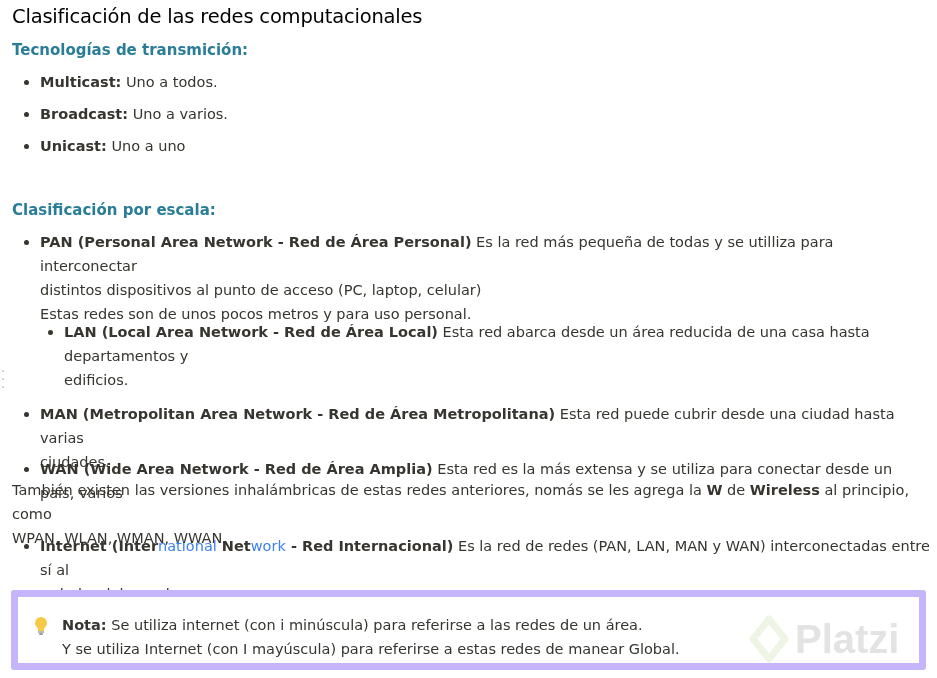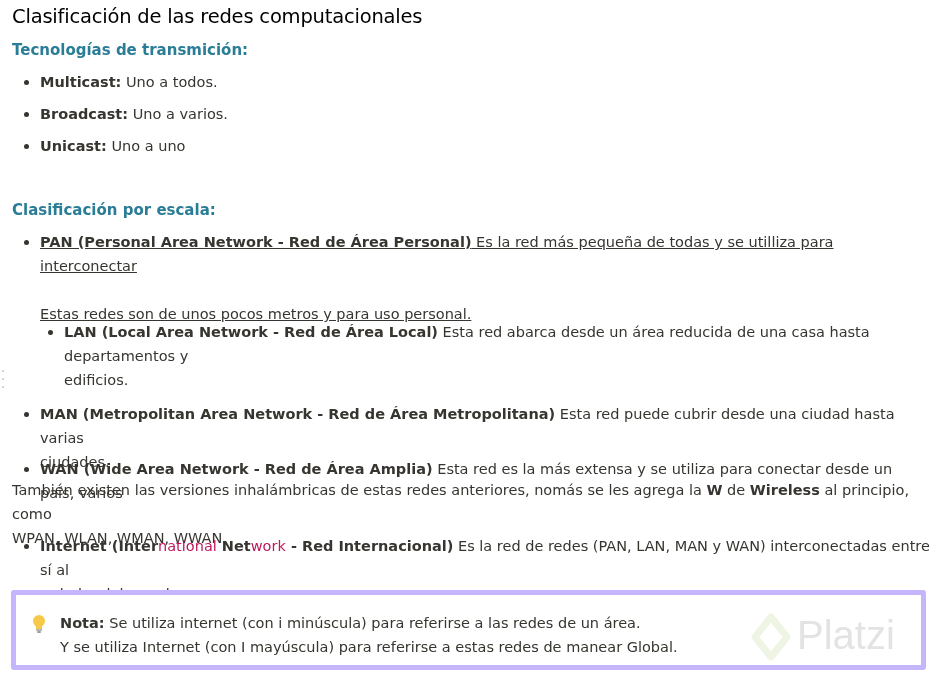--- a/index.html
+++ b/index.html
@@ -21,47 +21,47 @@
     }
     .bullet-item {
       position: absolute; left: 40px; width: 890px;
       font-size: 14.5px; line-height: 24px; color: #37352f;
     }
     .bullet-item::before {
       content: ""; position: absolute; left: -16px; top: 10px;
       width: 5px; height: 5px; border-radius: 50%; background: #37352f;
     }
     .bullet-item b { font-weight: bold; color: #37352f; }
-    .faded { color: #be185d; font-weight: normal; margin-top: 8px; }
+    .faded { color: #3b82f6; font-weight: normal; margin-top: 8px; }
     .para {
       position: absolute; left: 12px; width: 915px;
       font-size: 14.5px; line-height: 24px; color: #37352f;
     }
     .para b { font-weight: bold; }
     .drag-handle {
       position: absolute; left: 2px; top: 370px; width: 4px; height: 18px;
       display: flex; flex-direction: column; justify-content: space-between;
     }
     .drag-handle span { width: 2px; height: 2px; background: #c7c7c5; border-radius: 1px; display: block; }
     .callout {
       position: absolute; left: 11px; top: 590px; width: 915px; height: 80px;
-      border: 5px solid #c4b5fd; border-radius: 3px; background: #ffffff;
+      border: 7px solid #c4b5fd; border-radius: 3px; background: #ffffff;
       box-sizing: border-box;
     }
     .callout-icon {
       position: absolute; left: 16px; top: 19px; width: 14px; height: 20px;
     }
     .callout-text {
       position: absolute; left: 44px; top: 16px; width: 860px;
       font-size: 14.5px; line-height: 24px; color: #37352f;
     }
     .callout-text b { font-weight: bold; }
     .watermark {
       position: absolute; right: 0; top: 18px; height: 48px; width: 170px;
-      display: flex; gap: 6px;
+      display: flex; align-items: center; gap: 6px; font-weight: bold;
     }
     .watermark-text {
       font-family: "Liberation Sans", sans-serif; font-size: 40px;
       color: #e3e3e3; letter-spacing: 0px;
     }
   </style>
 </head>
 <body>
 
 <div class="page">
@@ -75,23 +75,23 @@
   </div>
   <div class="bullet-item" style="top:102px;">
     <b>Broadcast:</b><span> Uno a varios.</span>
   </div>
   <div class="bullet-item" style="top:134px;">
     <b>Unicast:</b><span> Uno a uno</span>
   </div>
 
   <div class="h3" style="top:201px;">Clasificación por escala:</div>
 
-  <div class="bullet-item" style="top:230px;text-decoration:underline;">
+  <div class="bullet-item" style="top:230px;">
     <b>PAN (Personal Area Network - Red de Área Personal)</b><span> Es la red más pequeña de todas y se utilliza para interconectar</span><br>
-    <br>
+    <span>distintos dispositivos al punto de acceso (PC, laptop, celular)</span><br>
     <span>Estas redes son de unos pocos metros y para uso personal.</span>
   </div>
 
   <div class="bullet-item" style="top:320px;margin-left:24px;">
     <b>LAN (Local Area Network - Red de Área Local)</b><span> Esta red abarca desde un área reducida de una casa hasta departamentos y</span><br>
     <span>edificios.</span>
   </div>
 
   <div class="drag-handle">
     <span></span>

